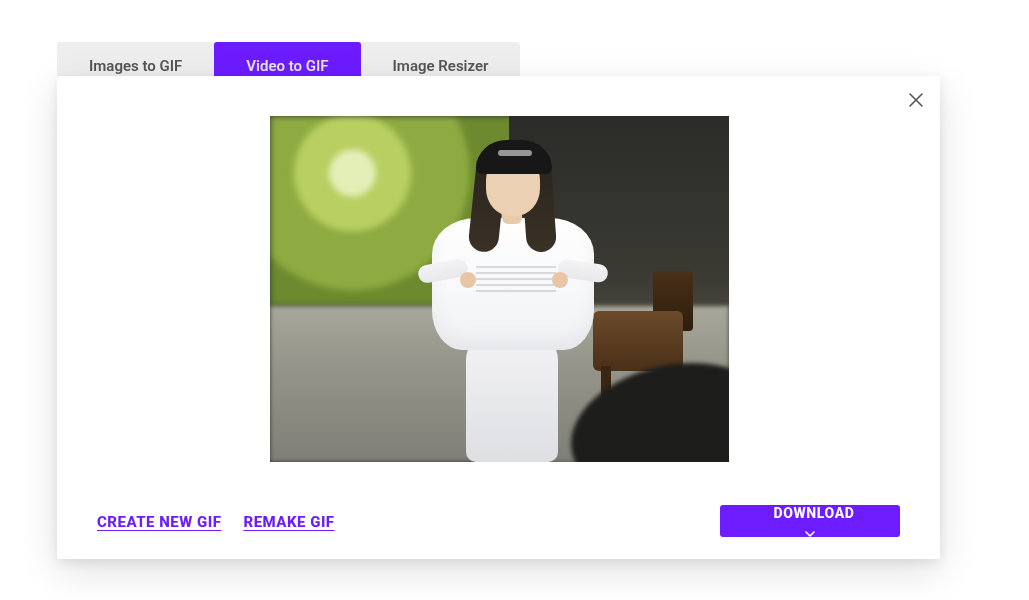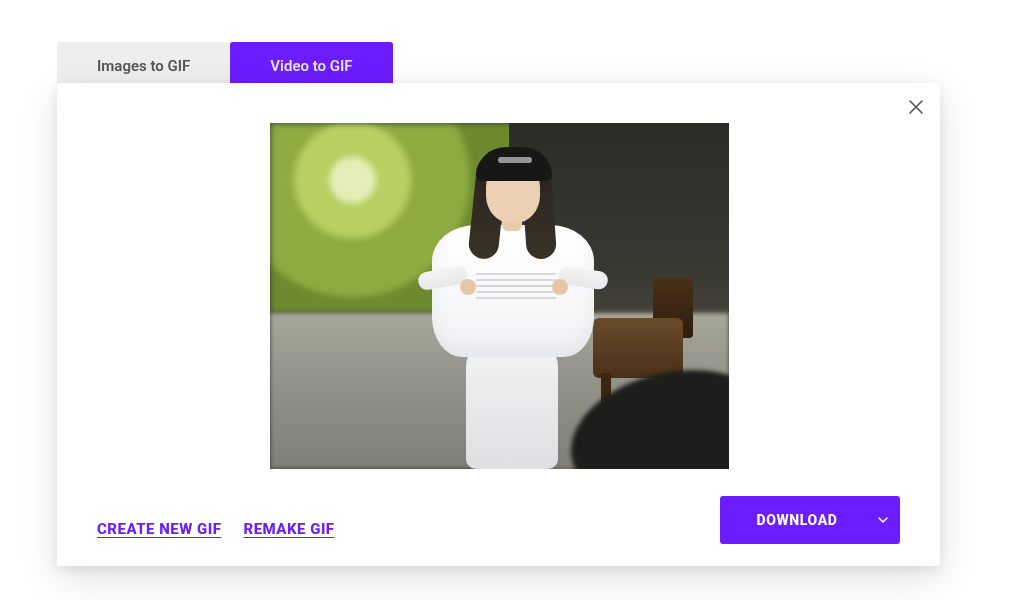--- a/index.html
+++ b/index.html
@@ -11,36 +11,36 @@
     top: 42px;
     display: flex;
     height: 48px;
     background: #eeeeee;
     border-radius: 3px 3px 0 0;
   }
   .tab {
     display: flex;
     align-items: center;
     justify-content: flex-end;
-    padding: 0 40px;
+    padding: 0 32px;
     font-size: 15px;
     font-weight: 600;
     color: #555;
     cursor: pointer;
     user-select: none;
   }
   .tab.active {
     background: #6c1cff;
     color: #e5e5e5;
     border-radius: 3px 3px 0 0;
   }
   .modal {
     position: absolute;
     left: 57px;
-    top: 83px;
+    top: 76px;
     width: 883px;
     height: 483px;
     background: #fff;
     border-radius: 2px;
     box-shadow: 0 12px 40px rgba(0,0,0,0.12), 0 4px 12px rgba(0,0,0,0.08);
   }
   .close-btn {
     position: absolute;
     top: 14px;
     right: 14px;
@@ -178,26 +178,27 @@
     color: #6c1cff;
     text-decoration: underline;
     text-underline-offset: 3px;
     cursor: pointer;
   }
   .download-wrap {
     position: absolute;
     right: 40px;
     bottom: 22px;
     width: 180px;
-    height: 48px;
+    height: 32px;
     background: #6c1cff;
     border-radius: 3px;
     display: flex;
     align-items: center;
     cursor: pointer;
+    flex-direction: column;
   }
   .download-label {
     flex: 1;
     color: #fff;
     font-weight: 800;
     font-size: 14px;
     letter-spacing: 0.6px;
     text-align: center;
     padding-left: 8px;
   }
@@ -213,20 +214,23 @@
 <body>
 
 <div class="page">
 
   <div class="tabs">
     <div class="tab">
       <span>Images to GIF</span>
     </div>
     <div class="tab active">
       <span>Video to GIF</span>
+    </div>
+    <div class="tab">
+      <span>Image Resizer</span>
     </div>
   </div>
 
   <div class="modal">
 
     <div class="close-btn">
       <svg viewBox="0 0 14 14">
         <path d="M1 1 L13 13 M13 1 L1 13" stroke="#555" stroke-width="1.6" stroke-linecap="round"></path>
       </svg>
     </div>

